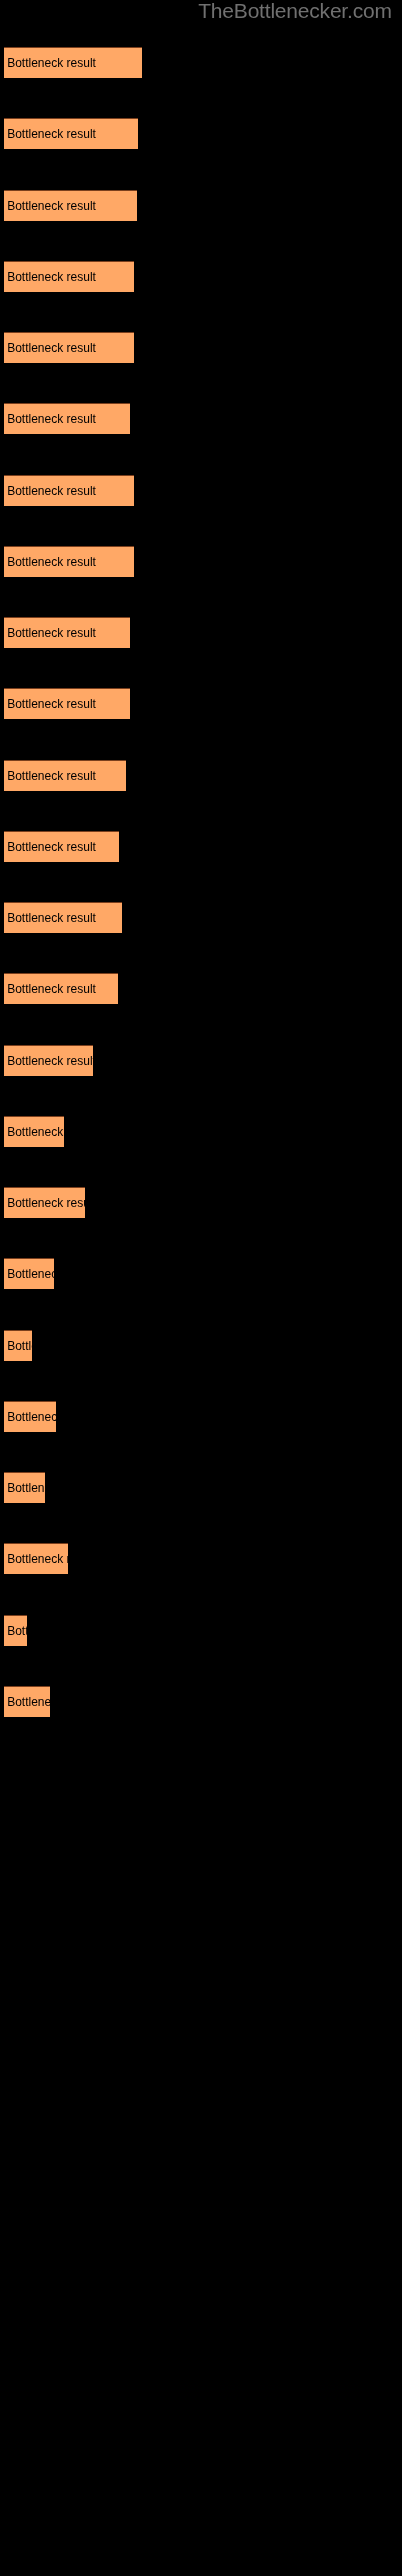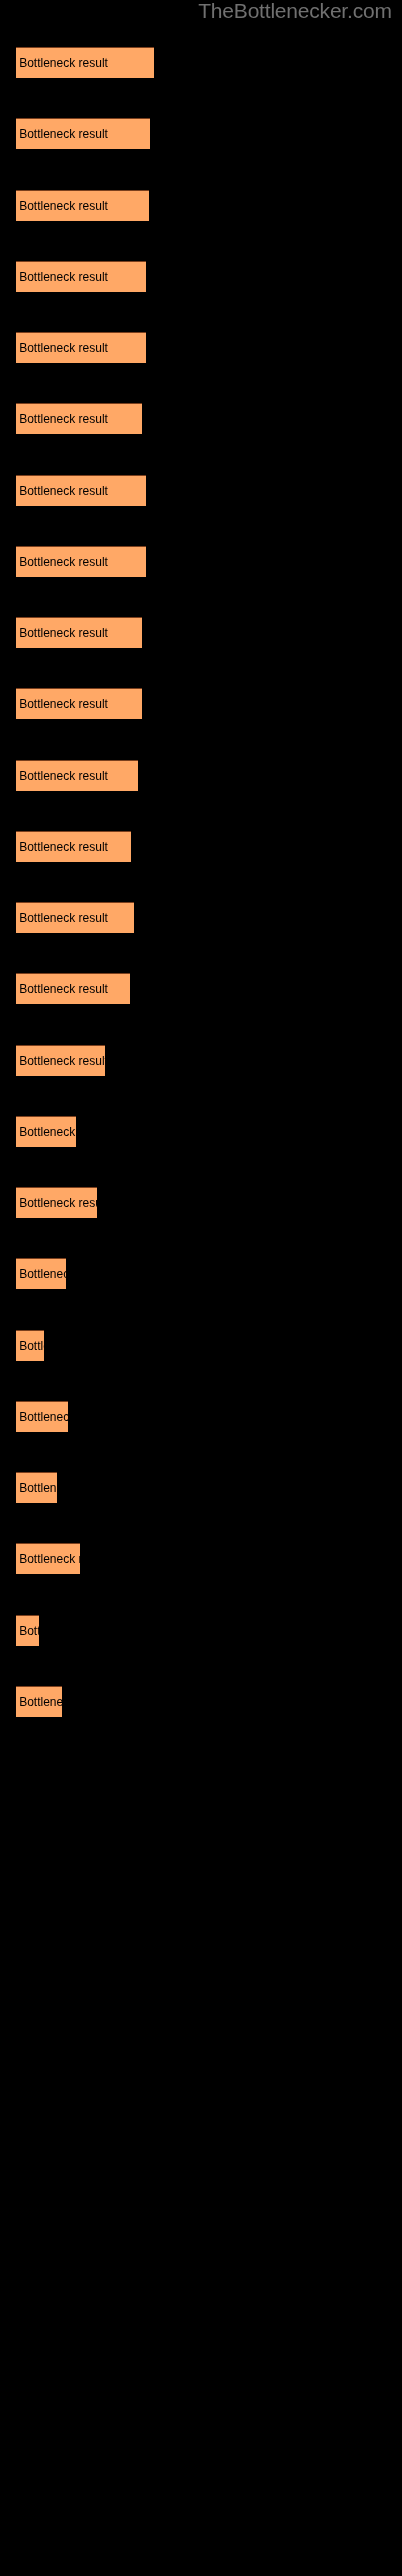--- a/index.html
+++ b/index.html
@@ -31,21 +31,21 @@
   .chart {
     position: absolute;
     left: 0;
     top: 0;
     width: 403px;
     height: 2576px;
   }
 
   .bar-row {
     position: absolute;
-    left: 16px;
+    left: 4px;
     height: 46px;
   }
 
   .bar {
     position: absolute;
     left: 0;
     top: 0;
     height: 31px;
     background: #ffa866;
     border-top: 0.8px solid #7a3f1d;

